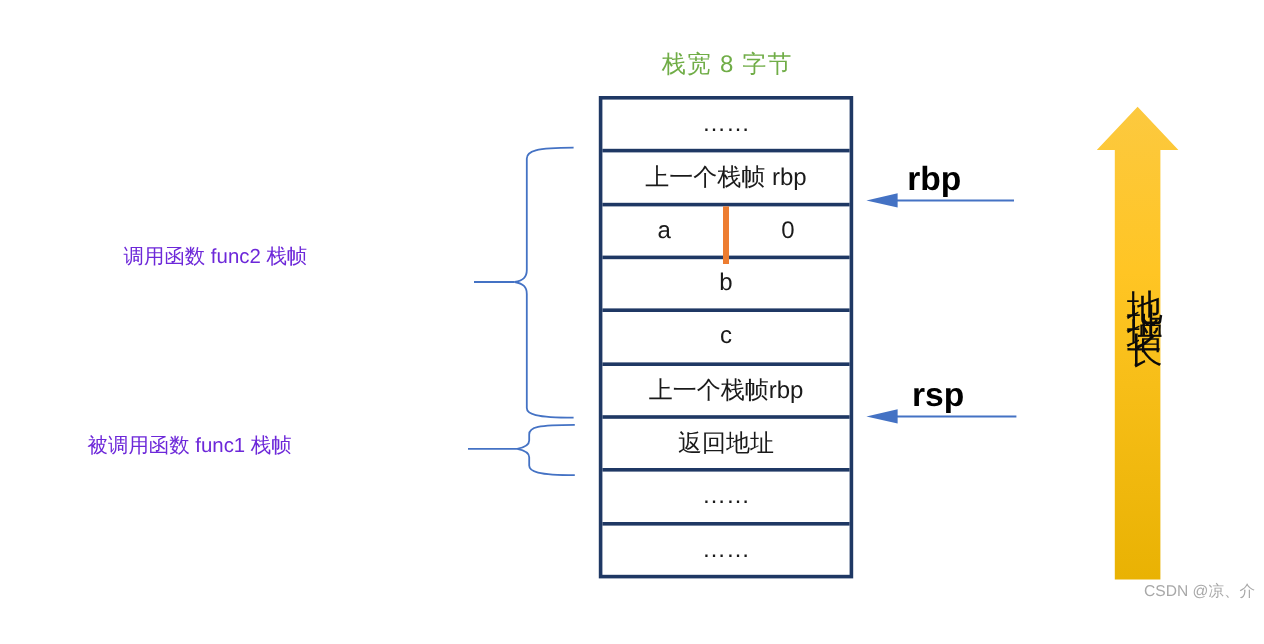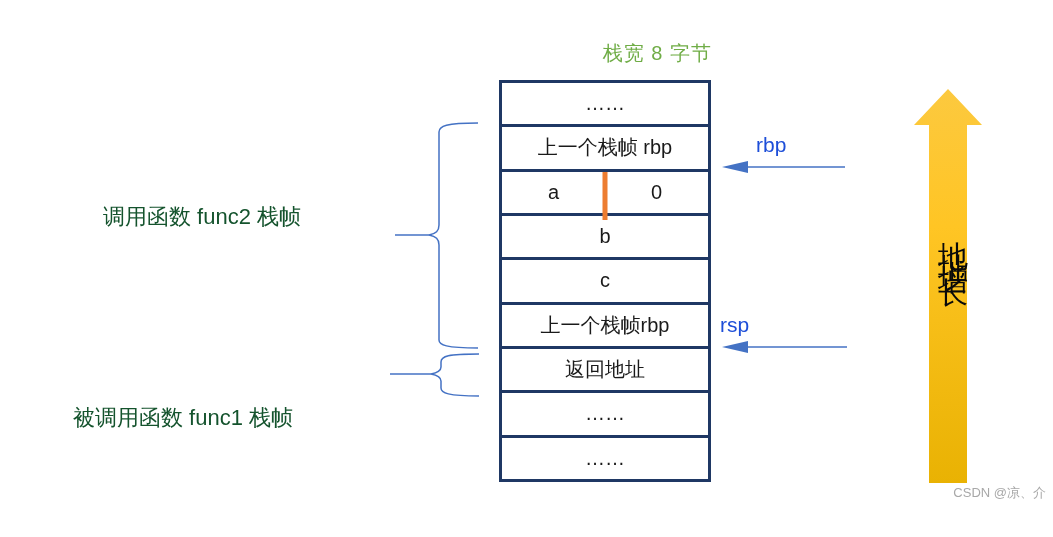--- a/index.html
+++ b/index.html
@@ -18,21 +18,21 @@
     position:relative;
     width:1053px;height:537px;
     background:#ffffff;
     font-family:"Liberation Sans","DejaVu Sans",sans-serif;
     color:var(--text_black);
     overflow:hidden;
   }
   
   .title{
     position:absolute;left:500px;top:40px;width:212px;
-    text-align:right;font-size:20px;letter-spacing:1px;
+    text-align:center;font-size:20px;letter-spacing:1px;
     color:var(--title_green);
   }
   
   .stack{
     position:absolute;left:499px;top:80px;width:212px;height:402px;
     box-sizing:border-box;border:3px solid var(--border_navy);
     display:flex;flex-direction:column;background:#fff;
   }
   .srow{
     flex:1;display:flex;align-items:center;justify-content:center;
@@ -41,30 +41,30 @@
   .srow + .srow{border-top:3px solid var(--border_navy);}
   .srow.split{justify-content:space-between;}
   .srow.split .half{flex:1;text-align:center;}
   .divider{
     position:absolute;left:50%;top:0;transform:translateX(-50%);
     width:5px;height:calc(100% + 7px);
     background:var(--divider_orange);z-index:2;
   }
   
   .frame-label{
-    position:absolute;font-size:22px;white-space:nowrap;color:#14532d;
+    position:absolute;font-size:17px;white-space:nowrap;color:#6d28d9;
   }
   .frame-label.func2{left:103px;top:202px;}
-  .frame-label.func1{left:73px;top:360px;margin-top:43px;}
+  .frame-label.func1{left:73px;top:360px;}
   
   .ptr-label{
-    position:absolute;font-size:21px;color:#1d4ed8;white-space:nowrap;
+    position:absolute;font-size:28px;color:#000000;white-space:nowrap;font-weight:bold;
   }
   .ptr-label.rbp{left:756px;top:133px;}
-  .ptr-label.rsp{left:720px;top:313px;}
+  .ptr-label.rsp{left:760px;top:313px;}
   
   svg.overlay{position:absolute;left:0;top:0;pointer-events:none;}
   .stroke-blue{stroke:var(--accent_blue);fill:none;}
   .fill-blue{fill:var(--accent_blue);stroke:none;}
   .stop-top{stop-color:var(--arrow_gold_top);}
   .stop-mid{stop-color:var(--arrow_gold_mid);}
   .stop-bot{stop-color:var(--arrow_gold_bottom);}
   
   .addr-text{
     position:absolute;left:932px;top:217px;

